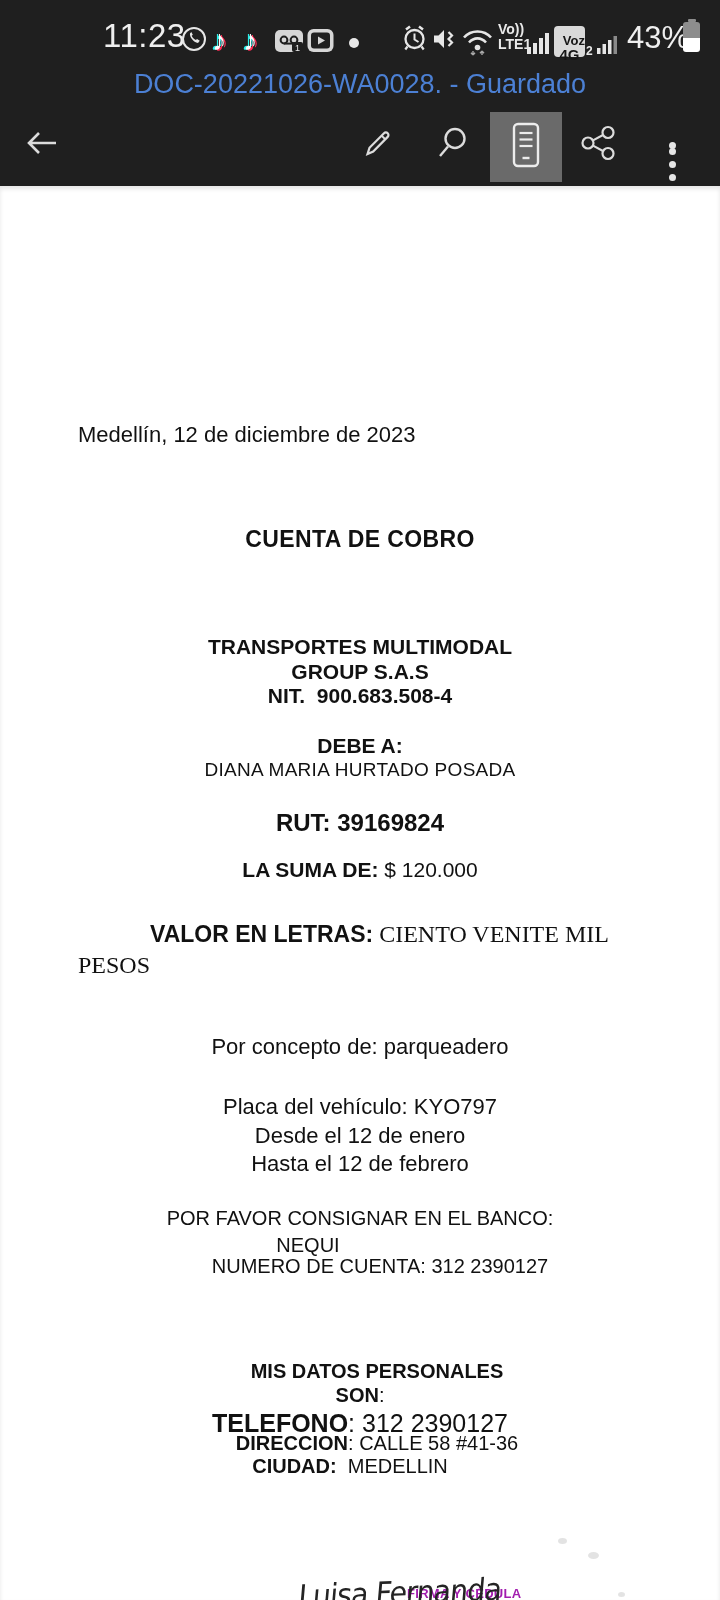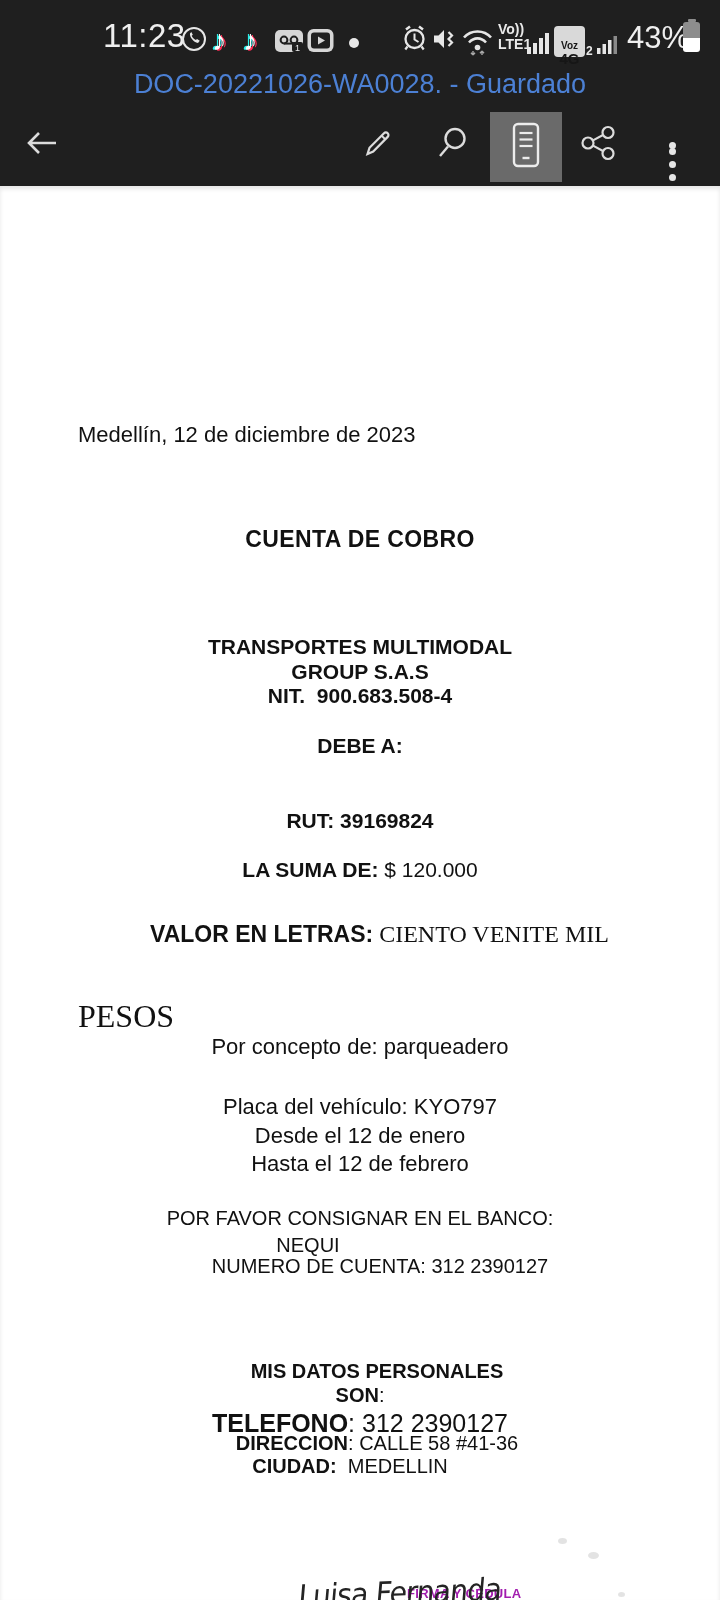--- a/index.html
+++ b/index.html
@@ -9,21 +9,21 @@
   .header{position:absolute;top:0;left:0;width:720px;height:186px;background:#1f1f1f;}
   .status-bar{position:absolute;top:0;left:0;width:660px;height:64px;}
   .st-time{position:absolute;left:103px;top:17px;font-size:33px;color:#efefef;letter-spacing:.5px;}
   .sicon{position:absolute;top:27px;}
   .note{font-size:29px;color:#fdfdfd;line-height:1;
         text-shadow:-2px 0 0 #2af0ea,2px 1px 0 #ff2d55;}
   .ndot{position:absolute;left:349px;top:38px;width:10px;height:10px;border-radius:50%;background:#e8e8e8;}
   .volte{position:absolute;left:498px;top:22px;color:#e9e9e9;font-size:14px;line-height:15px;font-weight:bold;}
   .vozbox{position:absolute;left:554px;top:26px;width:31px;height:31px;background:#d9d9d9;border-radius:4px;
           text-align:center;color:#161616;font-weight:bold;line-height:1;}
-  .vozbox .vz1{display:block;font-size:10px;padding-top:15px;}
+  .vozbox .vz1{display:block;font-size:13px;padding-top:8px;text-align:right;}
   .vozbox .vz2{display:block;font-size:15px;}
   .vozsub{position:absolute;left:586px;top:44px;color:#e9e9e9;font-size:12px;font-weight:bold;}
   .st-batt-pct{position:absolute;left:609px;top:20px;font-size:31px;color:#efefef;}
   .battery{position:absolute;left:661px;top:22px;width:17px;height:30px;border-radius:3px;
            background:linear-gradient(to bottom,#8d8d8d 0 55%,#ffffff 55% 100%);}
   .battnub{position:absolute;left:666px;top:19px;width:8px;height:3px;background:#8d8d8d;border-radius:1px;}
   
   .title-row{position:absolute;top:64px;left:0;width:720px;height:40px;text-align:center;}
   .title-row span{font-size:27px;color:#4c80d4;line-height:40px;}
   
@@ -39,25 +39,25 @@
   .line{position:absolute;left:0;width:720px;text-align:center;white-space:pre;}
   .b{font-weight:bold;}
   .serif{font-family:"Liberation Serif",serif;}
   #ln-date{top:236px;left:78px;width:auto;text-align:left;font-size:22px;}
   #ln-doc-title{top:340px;font-size:23px;font-weight:bold;letter-spacing:.4px;}
   #ln-c1{top:449px;font-size:21px;font-weight:bold;}
   #ln-c2{top:474px;font-size:21px;font-weight:bold;}
   #ln-c3{top:498px;font-size:21px;font-weight:bold;}
   #ln-debe{top:548px;font-size:21px;font-weight:bold;}
   #ln-debtor{top:573px;font-size:19px;letter-spacing:.3px;}
-  #ln-rut{top:623px;font-size:21px;font-weight:bold;}
+  #ln-rut{top:623px;font-size:24px;font-weight:bold;}
   #ln-suma{top:672px;font-size:21px;text-align:center;}
   #ln-valor{top:735px;left:150px;width:auto;text-align:left;font-size:23px;}
   #ln-valor .serif{font-size:24px;}
-  #ln-pesos{top:766px;left:78px;width:auto;text-align:right;font-size:32px;margin-top:46px;}
+  #ln-pesos{top:766px;left:78px;width:auto;text-align:right;font-size:24px;}
   #ln-concepto{top:848px;font-size:22px;}
   #ln-placa{top:908px;font-size:22px;}
   #ln-desde{top:937px;font-size:22px;}
   #ln-hasta{top:965px;font-size:22px;}
   #ln-banco1{top:1021px;font-size:20px;}
   #ln-banco2{top:1048px;font-size:20px;transform:translateX(-52px);}
   #ln-banco3{top:1069px;font-size:20px;transform:translateX(20px);}
   #ln-datos1{top:1174px;font-size:20px;font-weight:bold;transform:translateX(17px);}
   #ln-datos2{top:1198px;font-size:20px;}
   #ln-tel{top:1223px;font-size:25px;}
@@ -233,20 +233,21 @@
 
     <div class="line" id="ln-date">Medellín, 12 de diciembre de 2023</div>
 
     <div class="line" id="ln-c1">TRANSPORTES MULTIMODAL</div>
 
     <div class="line" id="ln-doc-title">CUENTA DE COBRO</div>
     <div class="line" id="ln-c2">GROUP S.A.S</div>
     <div class="line" id="ln-c3">NIT.  900.683.508-4</div>
 
     <div class="line" id="ln-debe">DEBE A:</div>
+    <div class="line" id="ln-debtor">DIANA MARIA HURTADO POSADA</div>
 
     <div class="line" id="ln-rut">RUT: 39169824</div>
 
     <div class="line" id="ln-suma"><span class="b">LA SUMA DE:</span><span> $ 120.000</span></div>
 
     <div class="line" id="ln-valor"><span class="b">VALOR EN LETRAS:</span><span class="serif"> CIENTO VENITE MIL</span></div>
     <div class="line serif" id="ln-pesos">PESOS</div>
 
     <div class="line" id="ln-concepto">Por concepto de: parqueadero</div>
 

